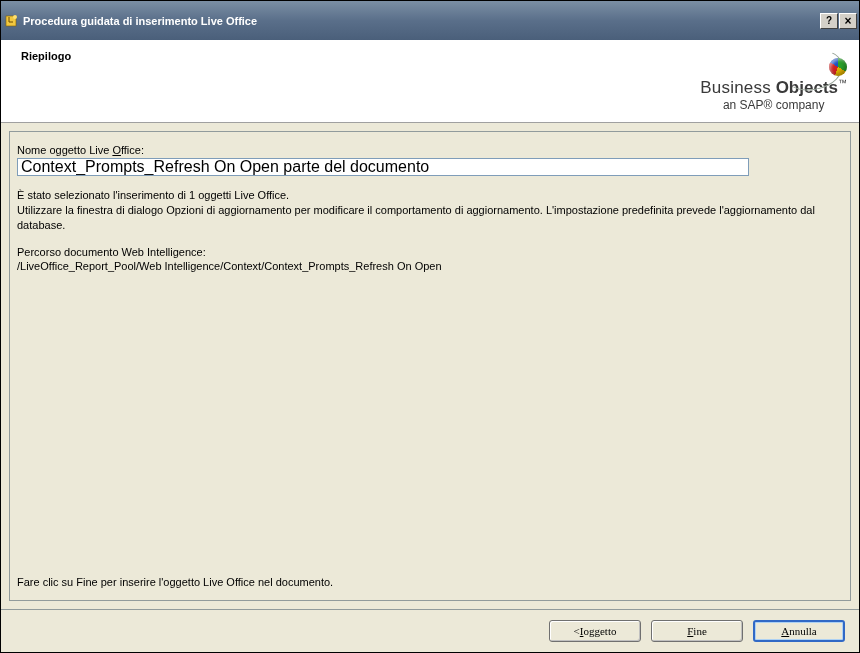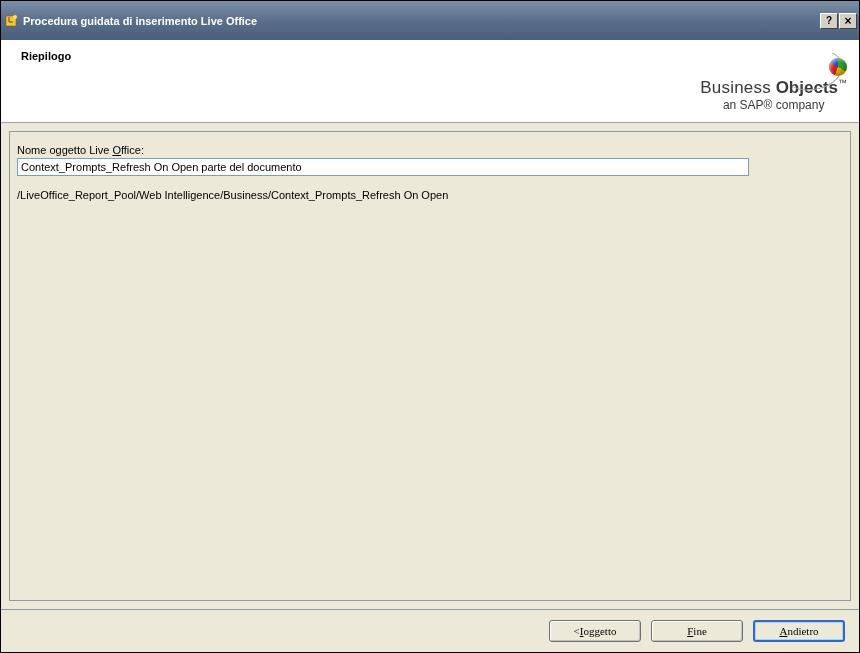--- a/index.html
+++ b/index.html
@@ -124,21 +124,21 @@
       padding: 12px 7px;
       display: flex;
       flex-direction: column;
     }
     .label-row { margin-bottom: 2px; color:#000;}
     .text-input {
       width: 732px;
       max-width: 100%;
       height: 18px;
       font-family: Tahoma, Arial, sans-serif;
-      font-size: 11px;
+      font-size: 16px;
       padding: 1px 3px;
       border: 1px solid #7f9db9;
       background: #fff;
       margin-bottom: 12px;
       display:block;
     }
     .body-text {
       color: #000;
       line-height: 1.35;
       margin-bottom: 12px;
@@ -213,37 +213,41 @@
       <div class="brand-sub">an SAP® company</div>
     </div>
   </div>
 
   <div class="content">
     <div class="inner-panel">
       <div class="label-row">
         <span>Nome oggetto Live </span><span class="underline-letter">O</span><span>ffice:</span>
       </div>
       <input type="text" class="text-input" value="Context_Prompts_Refresh On Open parte del documento" style="">
+      <div class="body-text" style="white-space:pre-line;">È stato selezionato l'inserimento di 1 oggetti Live Office.
+Utilizzare la finestra di dialogo Opzioni di aggiornamento per modificare il comportamento di aggiornamento. L'impostazione predefinita prevede l'aggiornamento dal database.</div>
       <div class="body-text">
-        <div>/LiveOffice_Report_Pool/Web Intelligence/Business/Context_Prompts_Refresh On Open</div>
+        <div>Percorso documento Web Intelligence:</div>
+        <div>/LiveOffice_Report_Pool/Web Intelligence/Context/Context_Prompts_Refresh On Open</div>
       </div>
       <div class="spacer"></div>
+      <div class="hint-text">Fare clic su Fine per inserire l'oggetto Live Office nel documento.</div>
     </div>
   </div>
 
   <div class="footer">
     <button class="btn">
       <span>&lt; </span>
         <span class="underline-letter">I</span>
         <span>oggetto</span>
     </button>
     <button class="btn">
       <span></span>
         <span class="underline-letter">F</span>
         <span>ine</span>
     </button>
     <button class="btn default">
       <span></span>
         <span class="underline-letter">A</span>
-        <span>ndietro</span>
+        <span>nnulla</span>
     </button>
   </div>
 </div>
 
 </body></html>

